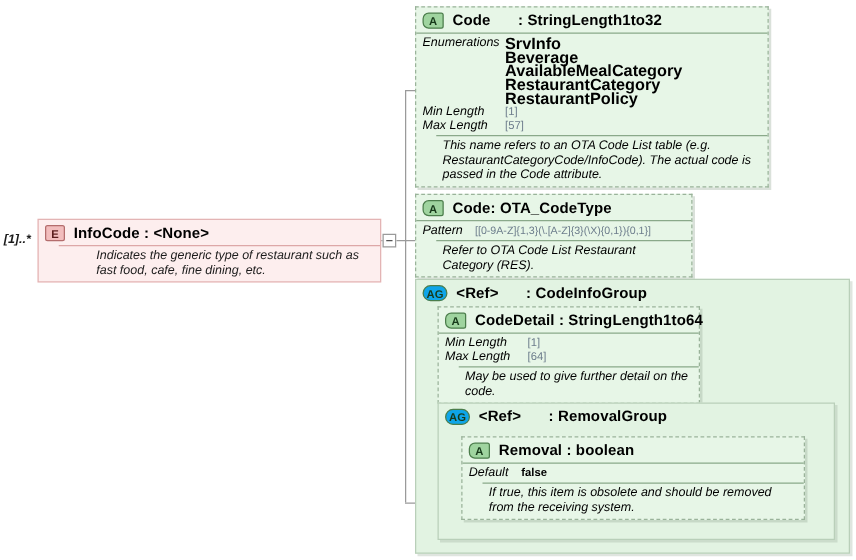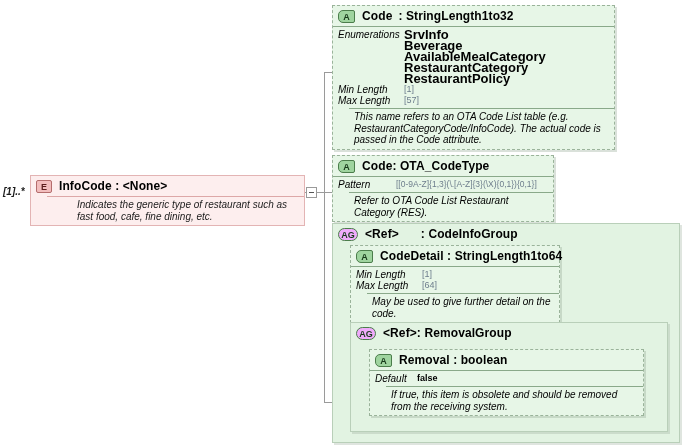--- a/index.html
+++ b/index.html
@@ -41,21 +41,21 @@
     margin-right: 7px;
     flex: none;
   }
   .badge-a {
     background: #9fd49f;
     border: 1px solid #4b7d4b;
     border-radius: 5px 2px 2px 5px;
     color: #17391a;
   }
   .badge-ag {
-    background: #f0abfc;
+    background: #0ea5e9;
     border: 1px solid #4b7d4b;
     border-radius: 7px;
     color: #17391a;
     width: 20px;
   }
   .badge-e {
     background: #f2bdbd;
     border: 1px solid #b46d6d;
     border-radius: 2px;
     color: #5a1d1d;
@@ -179,21 +179,21 @@
     <span class="badge badge-e">E</span>
     <span class="node-title">InfoCode : &lt;None&gt;</span>
   </div>
   <div class="doc">Indicates the generic type of restaurant such as fast food, cafe, fine dining, etc.</div>
 </div>
 
 <div class="node attr-box" style="left:332px; top:5px; width:283px;">
   <div class="node-head">
     <span class="badge badge-a">A</span>
     <span class="node-title">Code</span>
-    <span class="node-title" style="margin-left:6px;">: StringLength1to32</span>
+    <span class="node-title" style="margin-left:22px;">: StringLength1to32</span>
   </div>
   <div class="facet-table">
     <div class="facet-row">
       <span class="facet-key">Enumerations</span>
       <span class="enum-list">
         <span>SrvInfo</span>
         <span>Beverage</span>
         <span>AvailableMealCategory</span>
         <span>RestaurantCategory</span>
         <span>RestaurantPolicy</span>
@@ -213,21 +213,21 @@
 
 <div class="node attr-box" style="left:332px; top:155px; width:222px;">
   <div class="node-head">
     <span class="badge badge-a">A</span>
     <span class="node-title">Code</span>
     <span class="node-title" style="">: OTA_CodeType</span>
   </div>
   <div class="facet-table">
     <div class="facet-row">
       <span class="facet-key" style="width:42px;">Pattern</span>
-      <span class="facet-val bracket" style="font-size:8.5px;margin-left:16px;">[[0-9A-Z]{1,3}(\.[A-Z]{3}(\X){0,1}){0,1}]</span>
+      <span class="facet-val bracket" style="font-size:8.5px;">[[0-9A-Z]{1,3}(\.[A-Z]{3}(\X){0,1}){0,1}]</span>
     </div>
   </div>
   <div class="doc">Refer to OTA Code List Restaurant Category (RES).</div>
 </div>
 
 <div class="node ag-box" style="left:332px; top:223px; width:348px; height:220px;">
   <div class="node-head">
     <span class="badge badge-ag">AG</span>
     <span class="node-title">&lt;Ref&gt;</span>
     <span class="node-title" style="margin-left:22px;">: CodeInfoGroup</span>
@@ -249,21 +249,21 @@
       <span class="facet-val bracket">[64]</span>
     </div>
   </div>
   <div class="doc">May be used to give further detail on the code.</div>
 </div>
 
 <div class="node ag-box" style="left:350px; top:322px; width:318px; height:110px;">
   <div class="node-head">
     <span class="badge badge-ag">AG</span>
     <span class="node-title">&lt;Ref&gt;</span>
-    <span class="node-title" style="">: RemovalGroup</span>
+    <span class="node-title" style="margin-left:22px;">: RemovalGroup</span>
   </div>
 </div>
 
 <div class="node attr-box" style="left:369px; top:349px; width:275px;">
   <div class="node-head">
     <span class="badge badge-a">A</span>
     <span class="node-title">Removal : boolean</span>
   </div>
   <div class="facet-table">
     <div class="facet-row">

